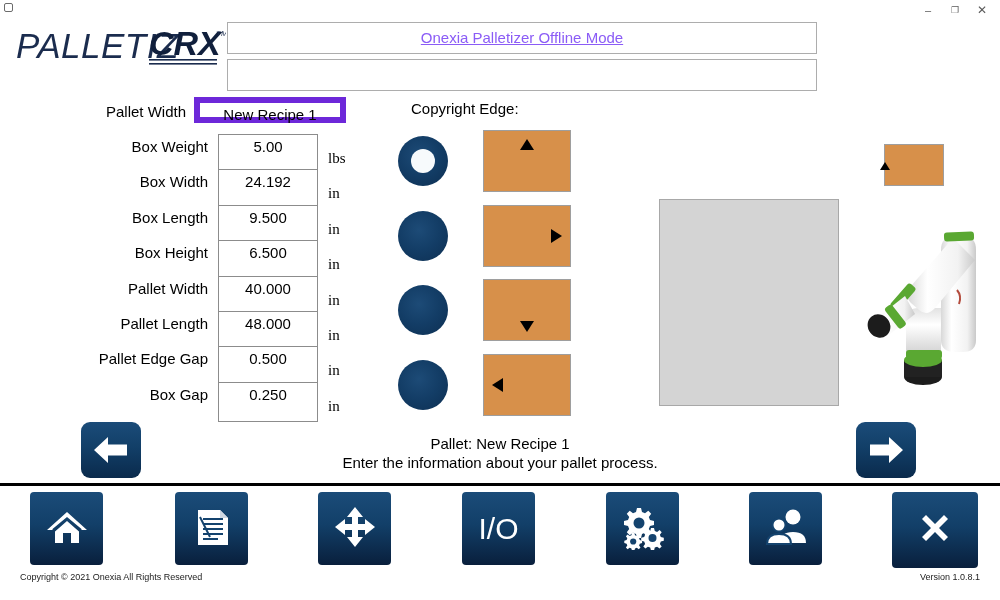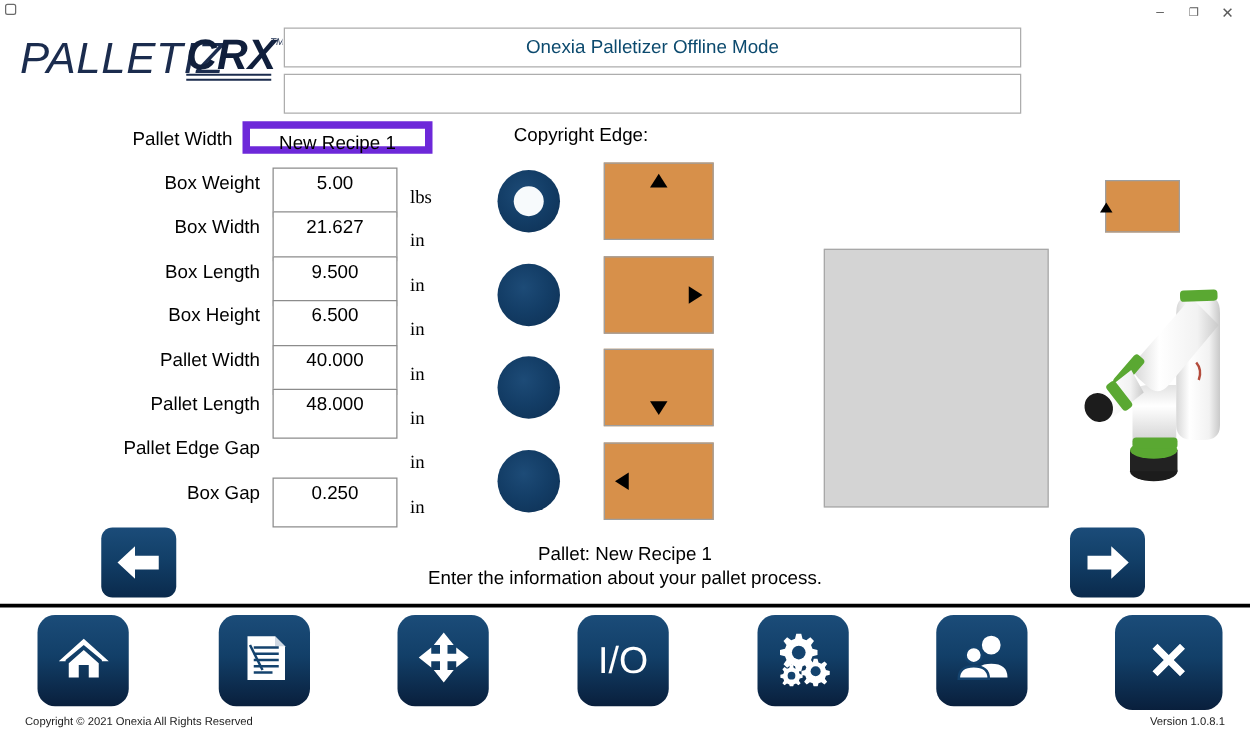--- a/index.html
+++ b/index.html
@@ -56,21 +56,22 @@
     position: absolute;
     left: 227px;
     width: 590px;
     height: 32px;
     border: 1px solid #adadad;
     background: #ffffff;
     box-sizing: border-box;
     text-align: center;
     font-size: 15px;
     line-height: 30px;
-    color: #0c4a6e;
+    color: #8b5cf6;
+    text-decoration: underline;
   }
   #hdr-title { top: 22px; }
   #hdr-sub   { top: 59px; }
 
   
   #pallet-name-label {
     position: absolute;
     left: 66px; top: 103px;
     width: 120px;
     text-align: right;
@@ -248,21 +249,21 @@
   
   #toolbar {
     position: absolute;
     left: 0; top: 489px;
     width: 1000px; height: 80px;
   }
   .tool-btn {
     position: absolute;
     top: 3px;
     width: 73px; height: 73px;
-    border-radius: 14px;
+    border-radius: 4px;
     background: linear-gradient(180deg, #1b4c79 0%, #123f68 45%, #091f3c 100%);
     display: flex;
     align-items: center;
     justify-content: center;
   }
   .tool-btn .io-text {
     color: #ffffff;
     font-size: 30px;
     font-family: "Liberation Sans", sans-serif;
   }
@@ -308,21 +309,21 @@
 <div id="pallet-name-input">New Recipe 1</div>
 
 <div id="params">
     <div class="prow">
       <div class="plabel">Box Weight</div>
       <div class="pinput">5.00</div>
       <div class="punit">lbs</div>
     </div>
     <div class="prow">
       <div class="plabel">Box Width</div>
-      <div class="pinput">21.627</div>
+      <div class="pinput">24.192</div>
       <div class="punit">in</div>
     </div>
     <div class="prow">
       <div class="plabel">Box Length</div>
       <div class="pinput">9.500</div>
       <div class="punit">in</div>
     </div>
     <div class="prow">
       <div class="plabel">Box Height</div>
       <div class="pinput">6.500</div>
@@ -333,20 +334,21 @@
       <div class="pinput">40.000</div>
       <div class="punit">in</div>
     </div>
     <div class="prow">
       <div class="plabel">Pallet Length</div>
       <div class="pinput">48.000</div>
       <div class="punit">in</div>
     </div>
     <div class="prow">
       <div class="plabel">Pallet Edge Gap</div>
+      <div class="pinput">0.500</div>
       <div class="punit">in</div>
     </div>
     <div class="prow">
       <div class="plabel">Box Gap</div>
       <div class="pinput">0.250</div>
       <div class="punit">in</div>
     </div>
   </div>
 
 <div id="ref-edge-label">Copyright Edge:</div>

